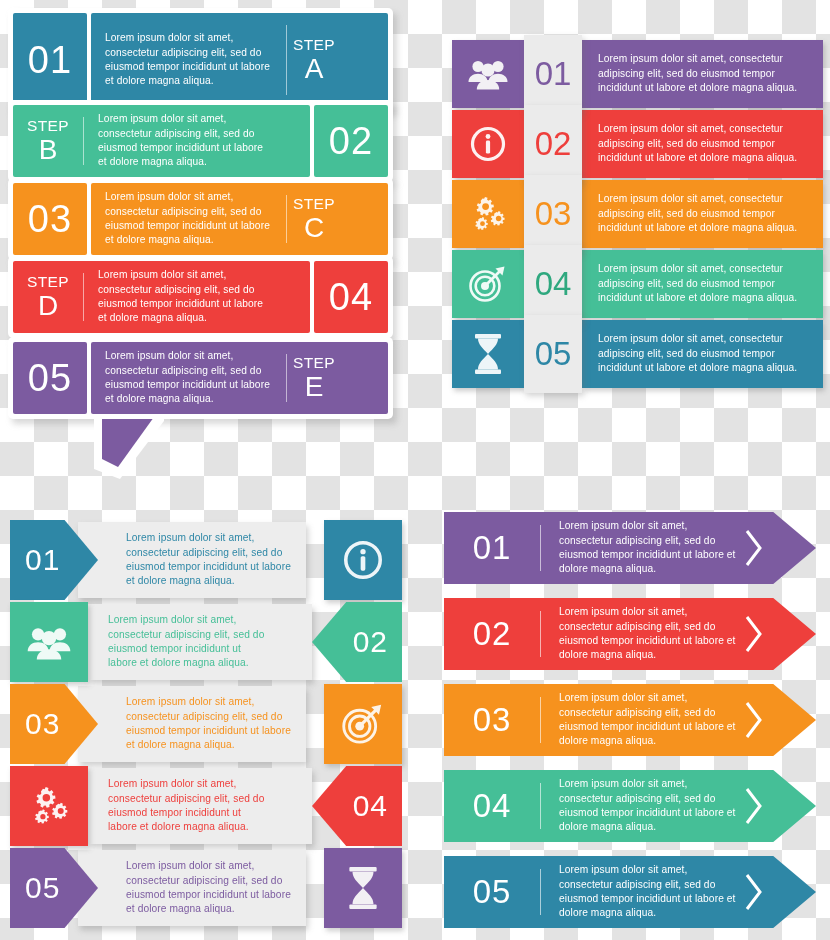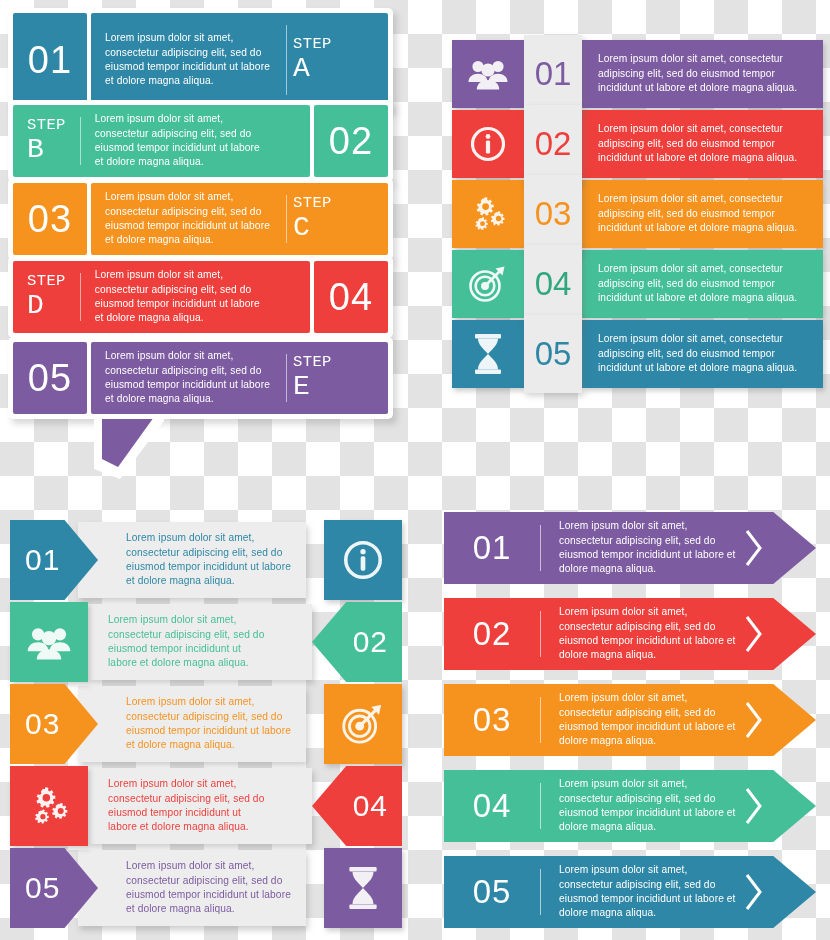--- a/index.html
+++ b/index.html
@@ -62,23 +62,22 @@
     position: relative;
   }
   .segMain .body-txt { padding: 0 14px; }
   .vline {
     width: 1px; align-self: stretch;
     margin: 12px 0;
     background: rgba(255,255,255,.55);
     flex-shrink: 0;
   }
   .stepLbl {
-    color: #fff; text-align: left; line-height: 1.0;
+    color: #fff; text-align: center; line-height: 1.0;
     padding: 0 6px;
-    font-family: Liberation Mono, monospace;
   }
   .stepLbl .sw { display:block; font-size: 15.5px; letter-spacing:.4px; }
   .stepLbl .sl { display:block; font-size: 28px; font-weight: 300; margin-top: 2px;}
   
   .tail {
     position: absolute; z-index: 1;
     width: 0; height: 0;
   }
 
   

